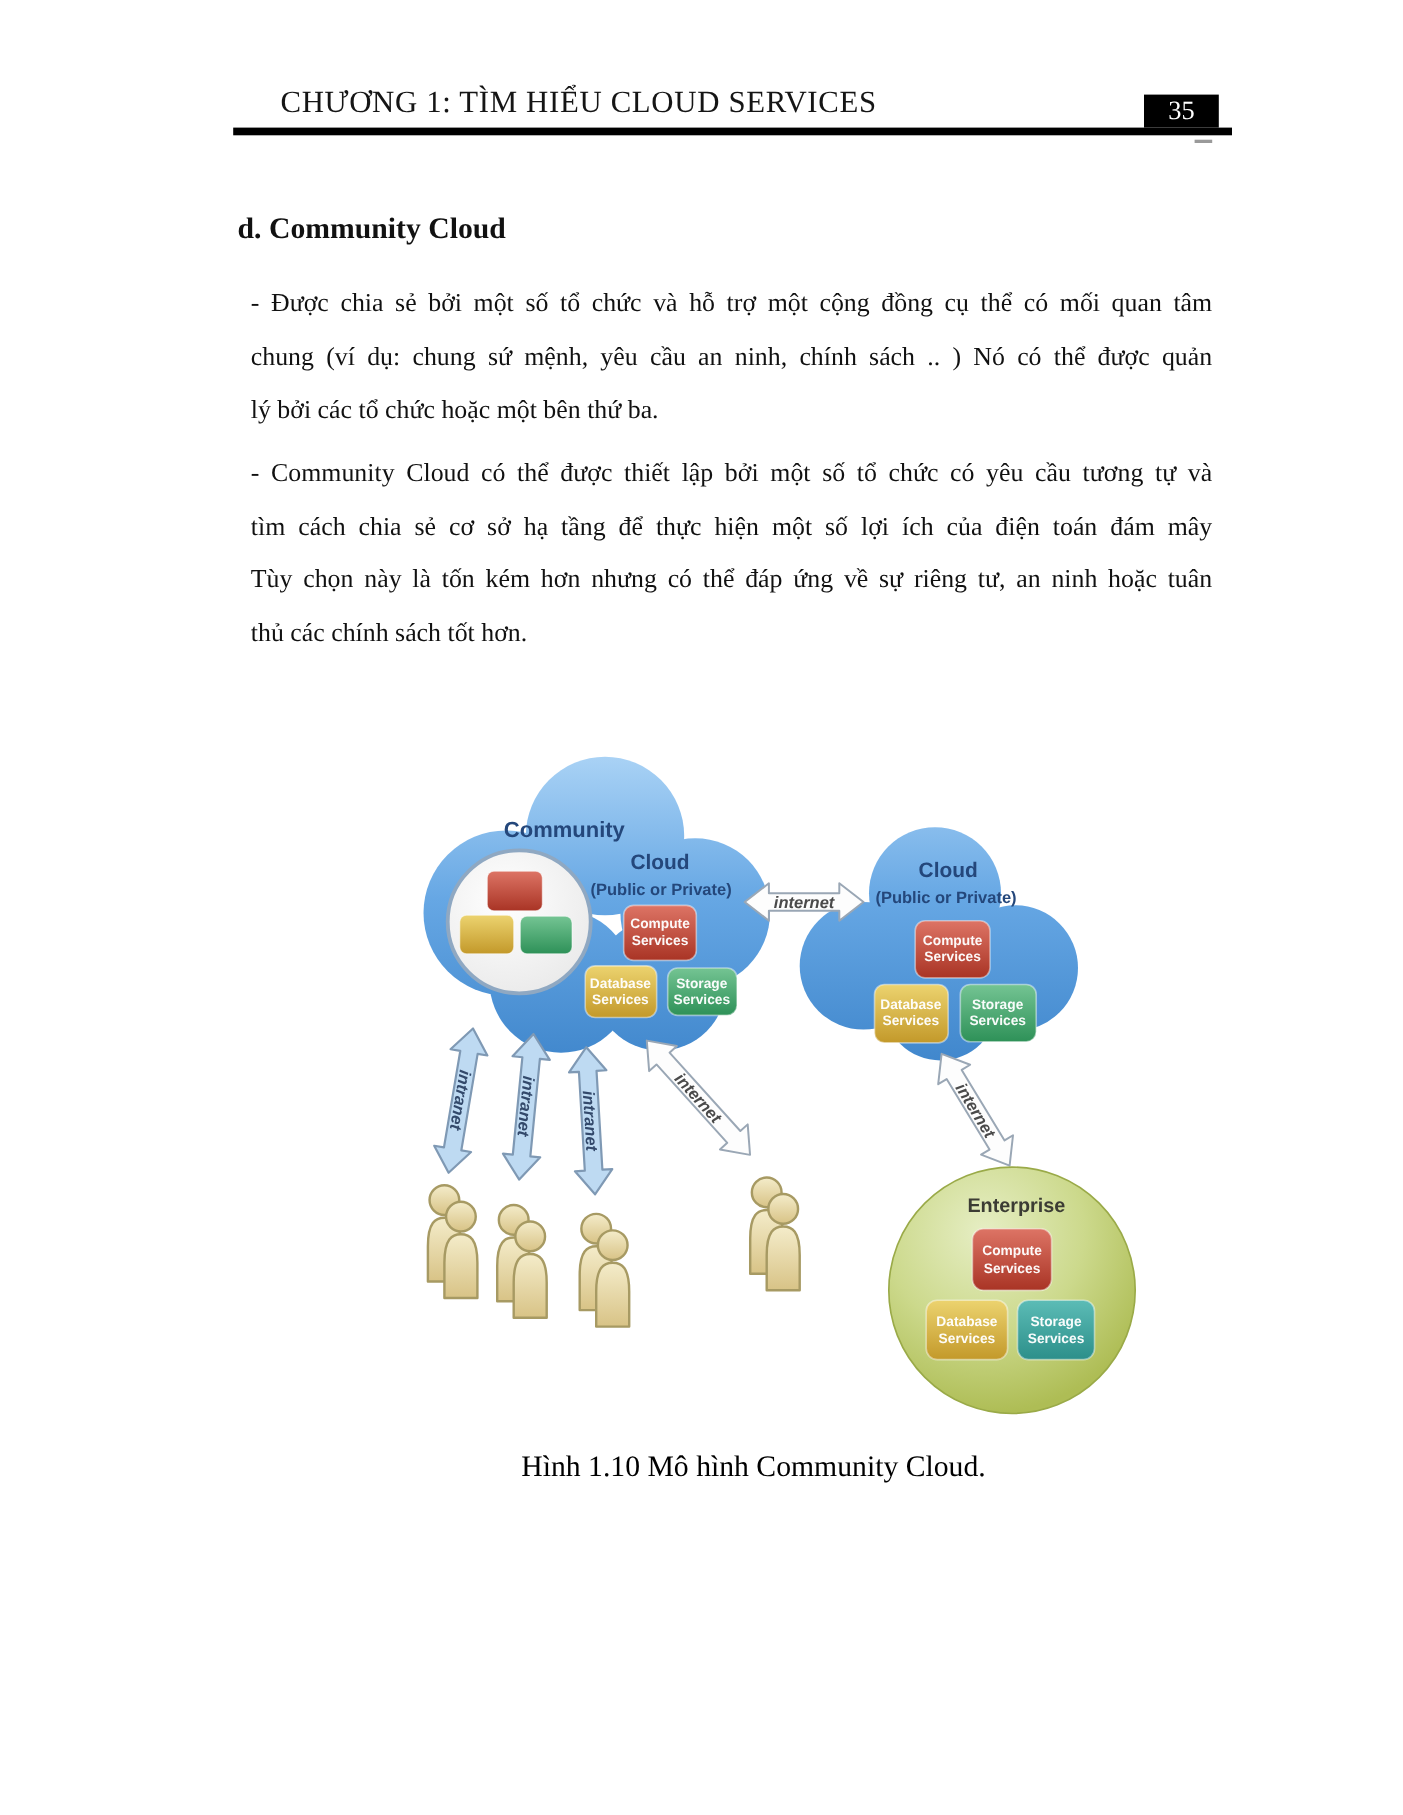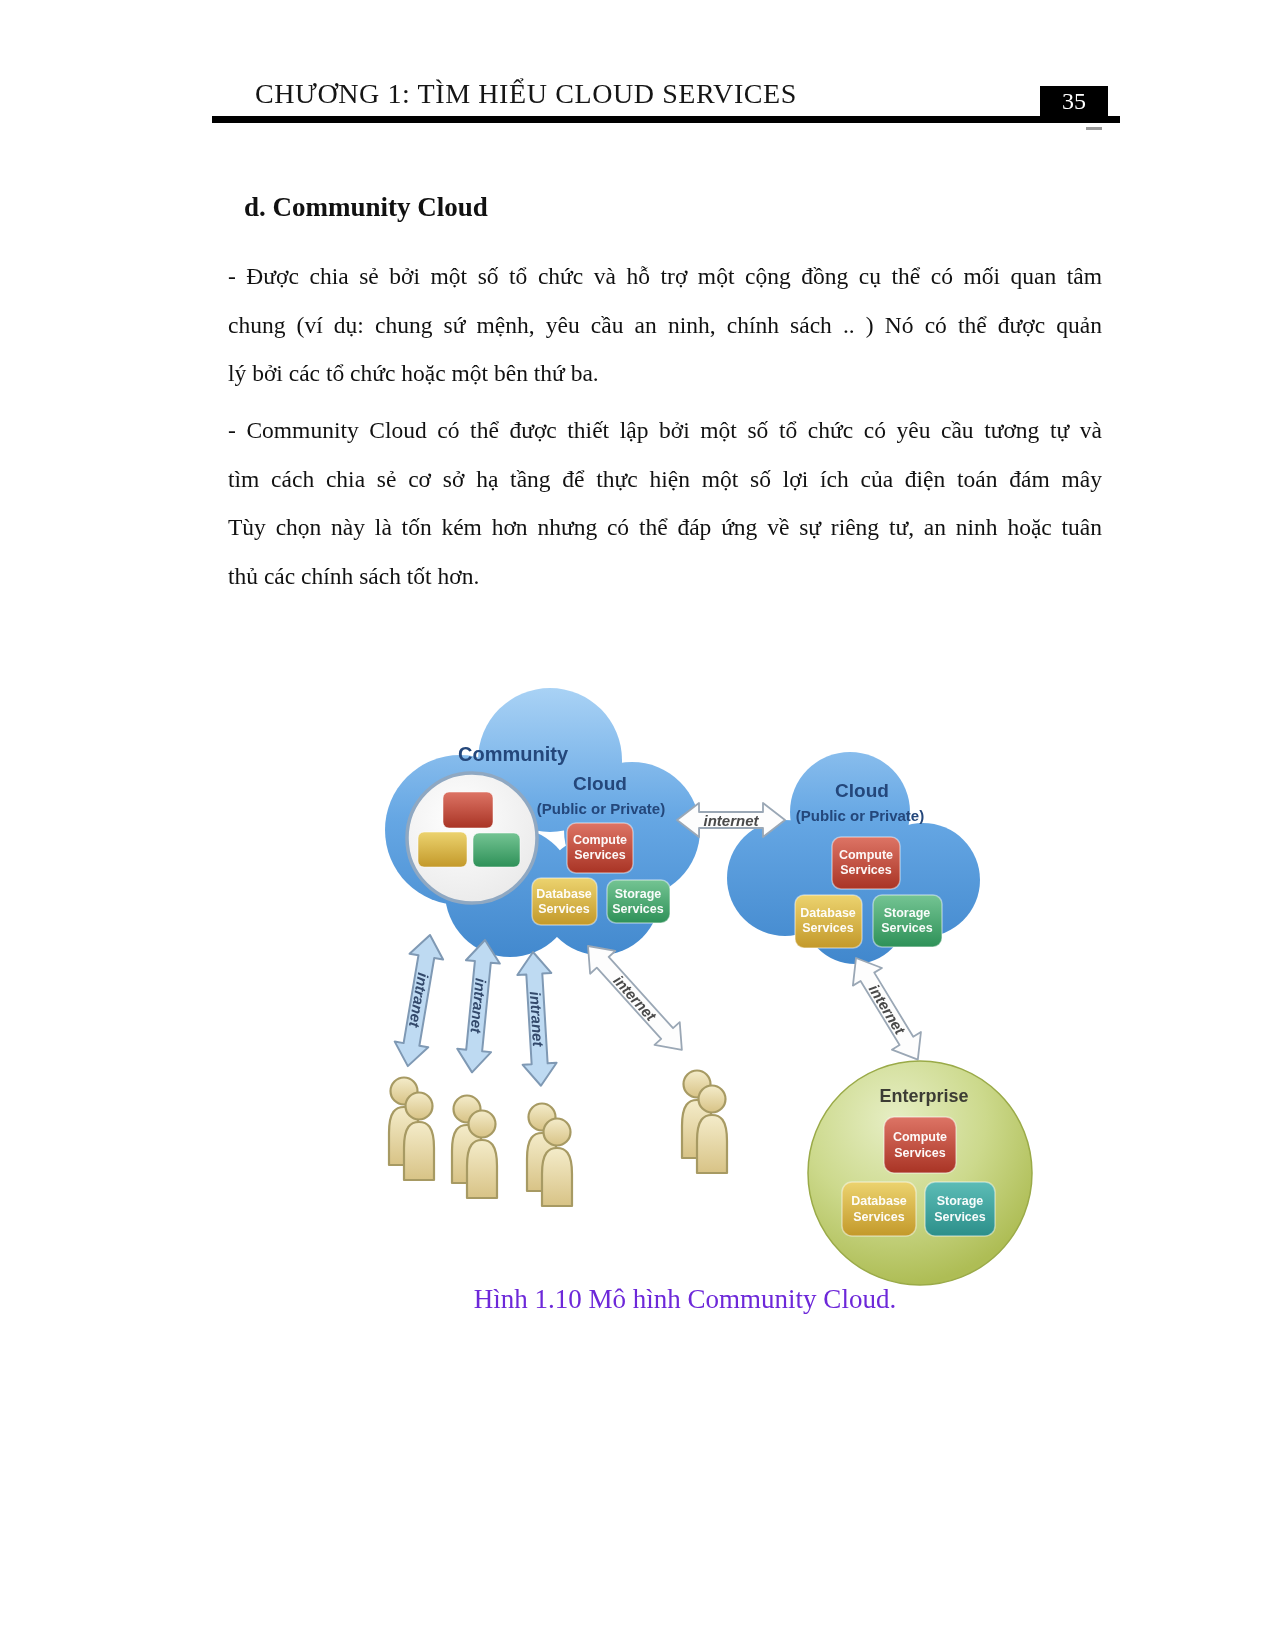--- a/index.html
+++ b/index.html
@@ -7,30 +7,30 @@
         font-family:"Liberation Serif", serif;color:#111;overflow:hidden;}
 
   
   .chapter-title{position:absolute;left:216px;top:78px;font-size:28px;letter-spacing:.6px;color:#151515;margin-left:39px;}
   .header-rule{position:absolute;left:212px;top:116px;width:908px;height:7px;background:#000;}
   .page-number-box{position:absolute;left:1040px;top:86px;width:68px;height:30px;background:#000;
                    color:#fff;font-size:24px;text-align:center;line-height:31px;}
   .stray-mark{position:absolute;left:1086px;top:127px;width:16px;height:3px;background:#9a9a9a;}
 
   
-  .section-heading{position:absolute;left:244px;top:192px;font-size:27px;font-weight:bold;margin:0;}
+  .section-heading{position:absolute;left:216px;top:192px;font-size:27px;font-weight:bold;margin:0;}
   .para{position:absolute;left:228px;width:874px;}
   .para-1{top:252px;}
   .para-2{top:406px;}
   .line{height:48.5px;line-height:48.5px;font-size:23.5px;text-align:justify;text-align-last:justify;white-space:normal;}
   .line.last{text-align-last:left;}
 
   
   .figure-svg{position:absolute;left:360px;top:640px;}
-  .caption{position:absolute;left:340px;top:1284px;width:690px;text-align:center;font-size:27px;color:#6d28d9;}
+  .caption{position:absolute;left:340px;top:1318px;width:690px;text-align:center;font-size:27px;color:#000000;}
 
   .cloud-label{font-family:"Liberation Sans",sans-serif;font-weight:bold;fill:#24477b;}
   .svc{font-family:"Liberation Sans",sans-serif;font-weight:bold;fill:#ffffff;fill-opacity:.96;
        font-size:12.5px;text-anchor:middle;}
   .net-label{font-family:"Liberation Sans",sans-serif;font-weight:bold;font-style:italic;
              font-size:15px;text-anchor:middle;fill:#4a4a4a;}
   .intranet-label{fill:#33496b;}
   .enterprise-label{font-family:"Liberation Sans",sans-serif;font-weight:bold;font-size:18px;
                     text-anchor:middle;fill:#3c3c34;}
 </style>

